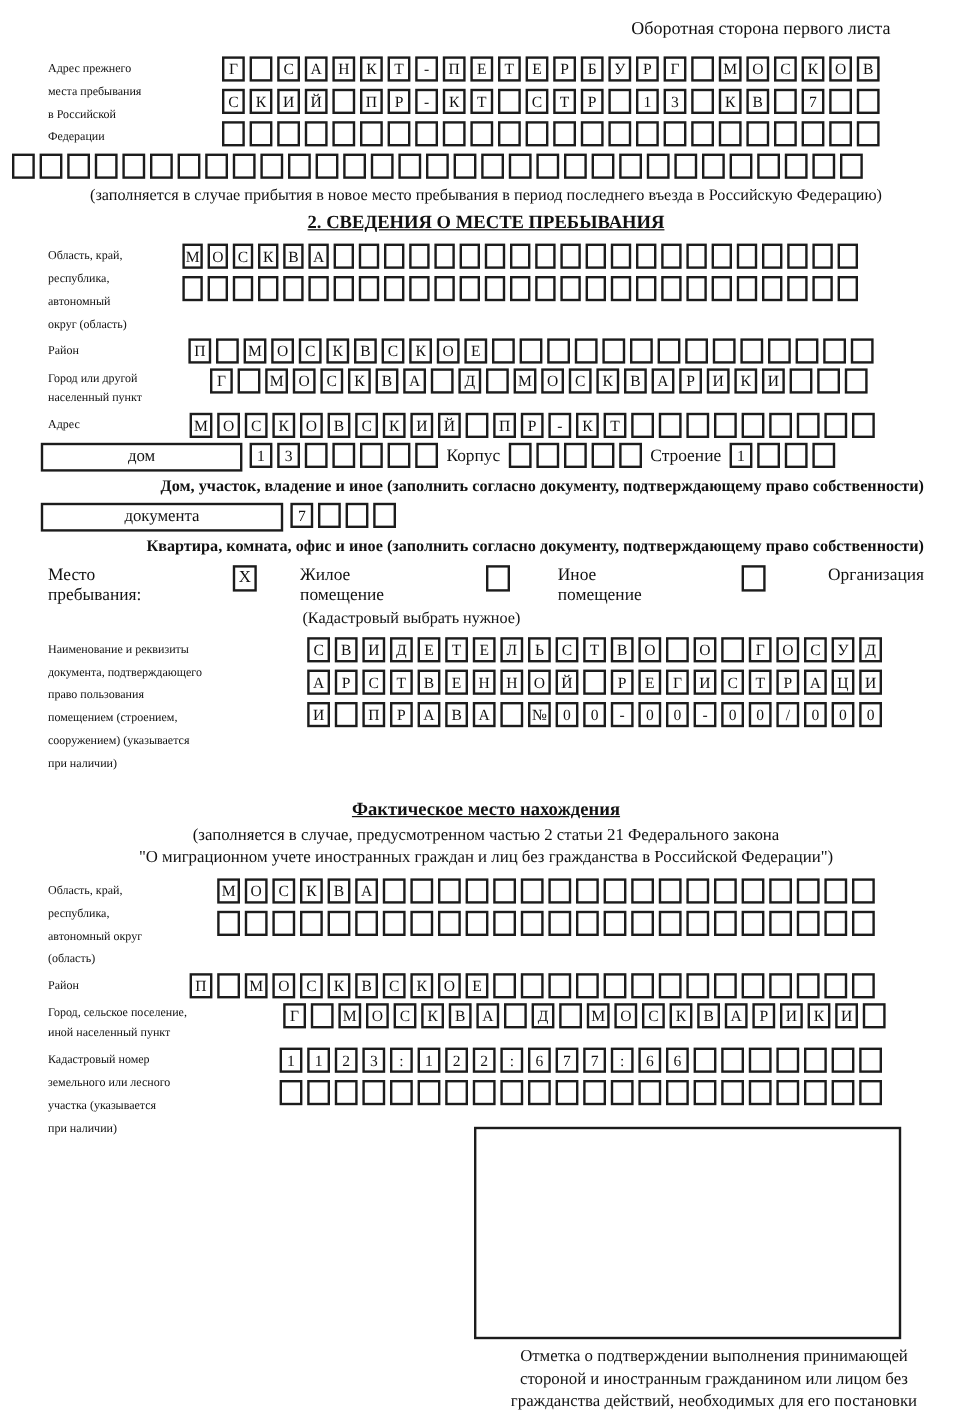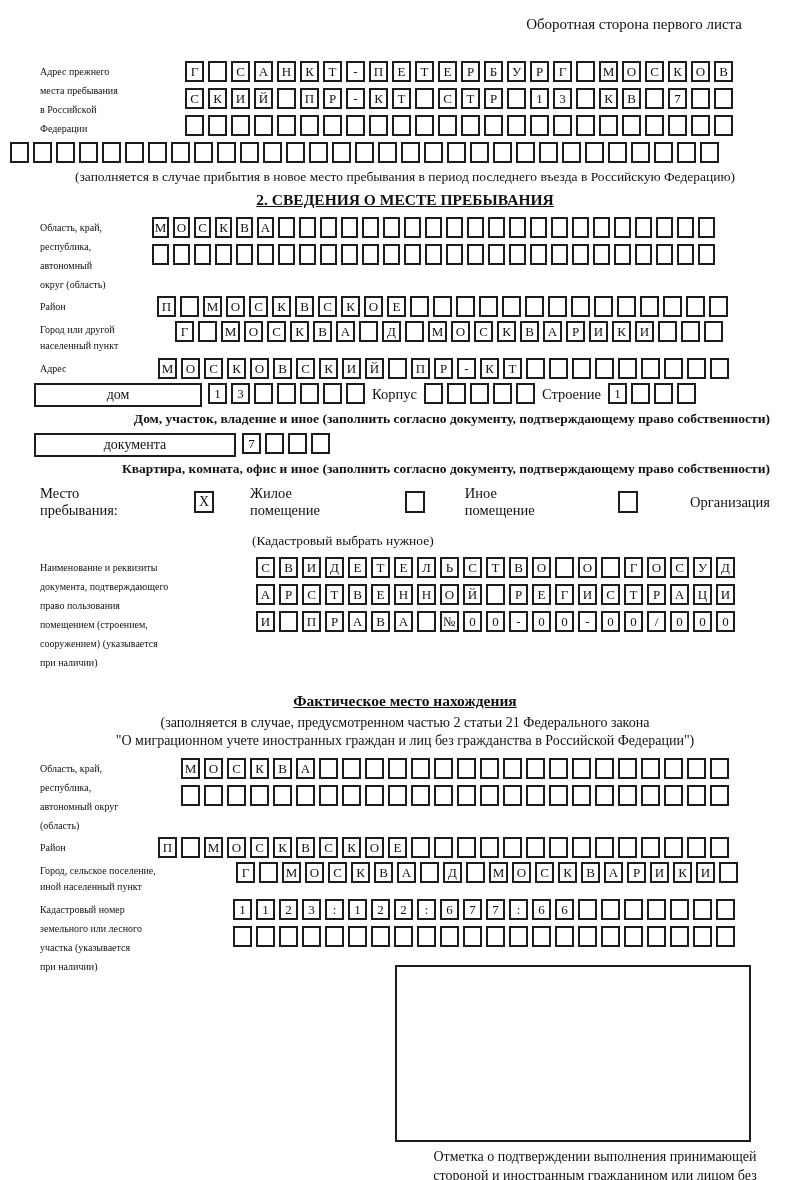--- a/index.html
+++ b/index.html
@@ -8,21 +8,21 @@
     font-family:"Liberation Serif","DejaVu Serif",serif;
     color:#111;
     box-sizing:border-box;
     padding:16px 30px 0 40px;
     overflow:hidden;
   }
   .header-note{
     text-align:right;
     font-size:15px;
     padding-right:28px;
-    margin-bottom:28px;
+    margin-bottom:14px;
     white-space:pre-line;
   }
   .frow{display:flex;align-items:flex-start;margin-bottom:4px;}
   .flabel{
     flex-shrink:0;
     font-size:10px;
     line-height:19px;
     white-space:pre-line;
     padding-top:1px;
     font-family:Liberation Serif, serif;
@@ -67,21 +67,21 @@
     font-size:14px;
     line-height:20px;
     flex-shrink:0;
   }
   .inline-label{
     font-size:14.5px;
     line-height:22px;
     margin:0 7px;
     flex-shrink:0;
   }
-  .checkline{display:flex;align-items:center;margin:8px 0 14px 0;gap:28px;}
+  .checkline{display:flex;margin:8px 0 2px 0;gap:28px;}
   .checkbox{
     width:20px;height:22px;
     border:2px solid #1c1c1c;
     box-sizing:border-box;
     text-align:center;
     font-size:14px;
     line-height:18px;
     flex-shrink:0;
   }
   .checkline .opt-label{font-size:14.5px;}

